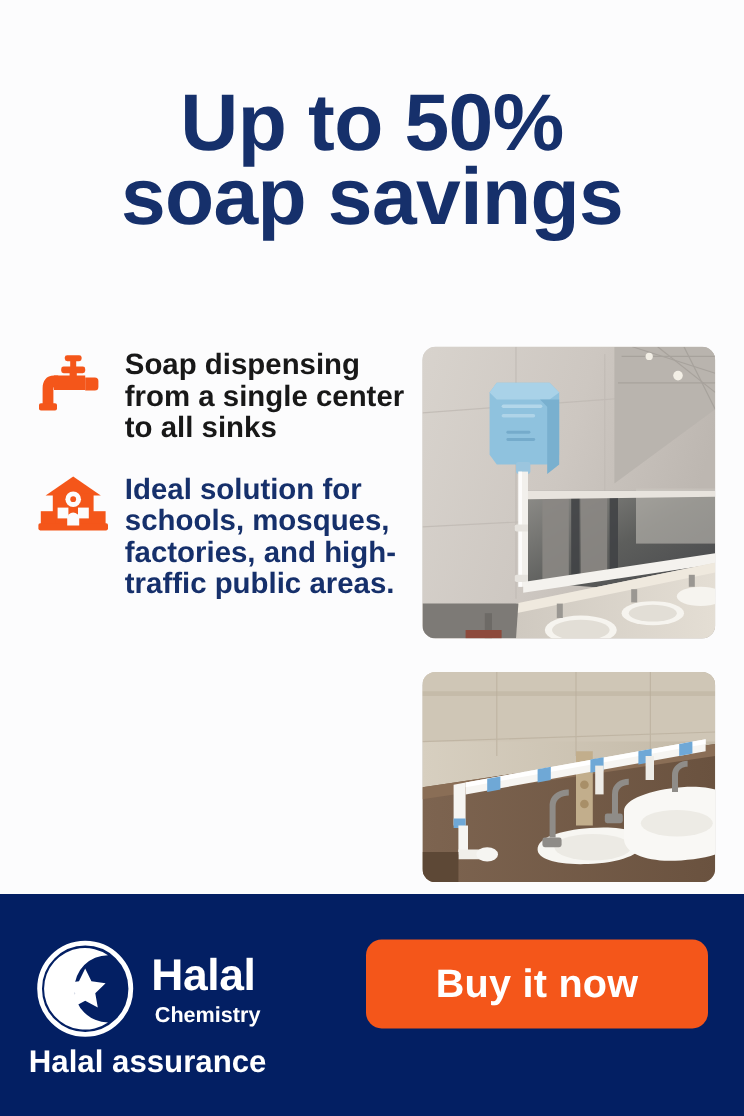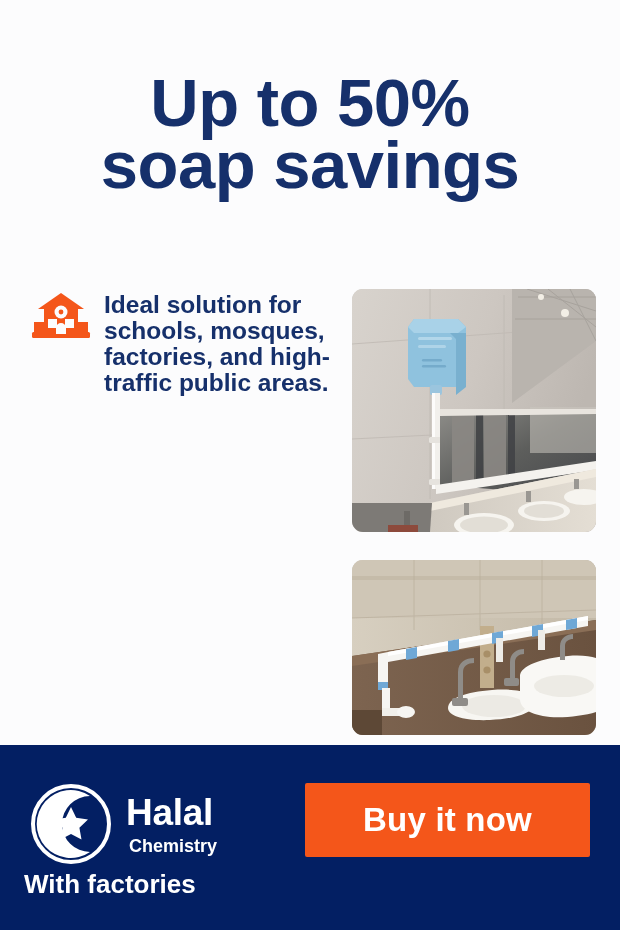--- a/index.html
+++ b/index.html
@@ -79,21 +79,21 @@
   }
   .assurance{
     position:absolute;left:24px;top:124px;
     color:#ffffff;font-weight:700;font-size:26px;
   }
   .cta{
     position:absolute;left:305px;top:783px;
     width:285px;height:74px;
     background:#f4561a;
     border:none;
-    border-radius:2px;
+    border-radius:13px;
     color:#ffffff;
     font-family:"Liberation Sans", sans-serif;
     font-weight:700;
     font-size:33px;
     letter-spacing:0.2px;
     cursor:pointer;
     padding:0;
   }
 </style>
 </head>
@@ -101,20 +101,37 @@
 
 <div class="poster">
 
   <div class="headline">
     <span class="ln">Up to 50%</span>
     <span class="ln">soap savings</span>
   </div>
 
   <div class="features">
 
+    <div class="feature feat-1">
+      <span class="feat-icon">
+        <svg width="58" height="58" viewBox="0 0 58 58" aria-hidden="true">
+          <g fill="#f4561a">
+            <rect x="22" y="4" width="14" height="5" rx="2"></rect>
+            <rect x="26.5" y="6" width="5" height="10"></rect>
+            <rect x="19" y="13.5" width="20" height="5.5" rx="2"></rect>
+            <rect x="26" y="15" width="6" height="8"></rect>
+            <path d="M13 21h26v12H13z"></path>
+            <path d="M39 22.5h8a3 3 0 0 1 3 3v5a3 3 0 0 1-3 3h-8z"></path>
+            <path d="M13 21c-6.5 0-9.5 4.6-9.5 10.5V46h9V32.5c0-2.2 1-3.5 3-3.5h1V21z"></path>
+            <rect x="0.5" y="44" width="15" height="6" rx="1.6"></rect>
+          </g>
+        </svg>
+      </span>
+      <span class="feat-text">Soap dispensing from a single center to all sinks</span>
+    </div>
 
 
     <div class="feature feat-3">
       <span class="feat-icon">
         <svg width="60" height="56" viewBox="0 0 60 56" aria-hidden="true">
           <g fill="#f4561a">
             <path d="M30 1 7 17h46z"></path>
             <path d="M13 15h34v27H13z"></path>
             <rect x="3" y="30" width="12" height="12"></rect>
             <rect x="45" y="30" width="12" height="12"></rect>
@@ -297,18 +314,18 @@
           <circle cx="43" cy="43" r="38" fill="none" stroke="#ffffff" stroke-width="4"></circle>
           <path d="M62 15a34 34 0 1 0 0 56 28 28 0 1 1 0-56z" fill="#ffffff"></path>
           <path d="M43 26l5.2 10.8 11.8 1.6-8.6 8.3 2.1 11.8L43 52.9l-10.5 5.6 2.1-11.8-8.6-8.3 11.8-1.6z" fill="#ffffff"></path>
         </svg>
       </span>
       <span class="brand-words">
         <span class="brand-name">Halal</span>
         <span class="brand-sub">Chemistry</span>
       </span>
     </div>
-    <div class="assurance">With factories</div>
+    <div class="assurance">Halal assurance</div>
   </div>
 
   <button class="cta">Buy it now</button>
 
 </div>
 
 </body></html>

